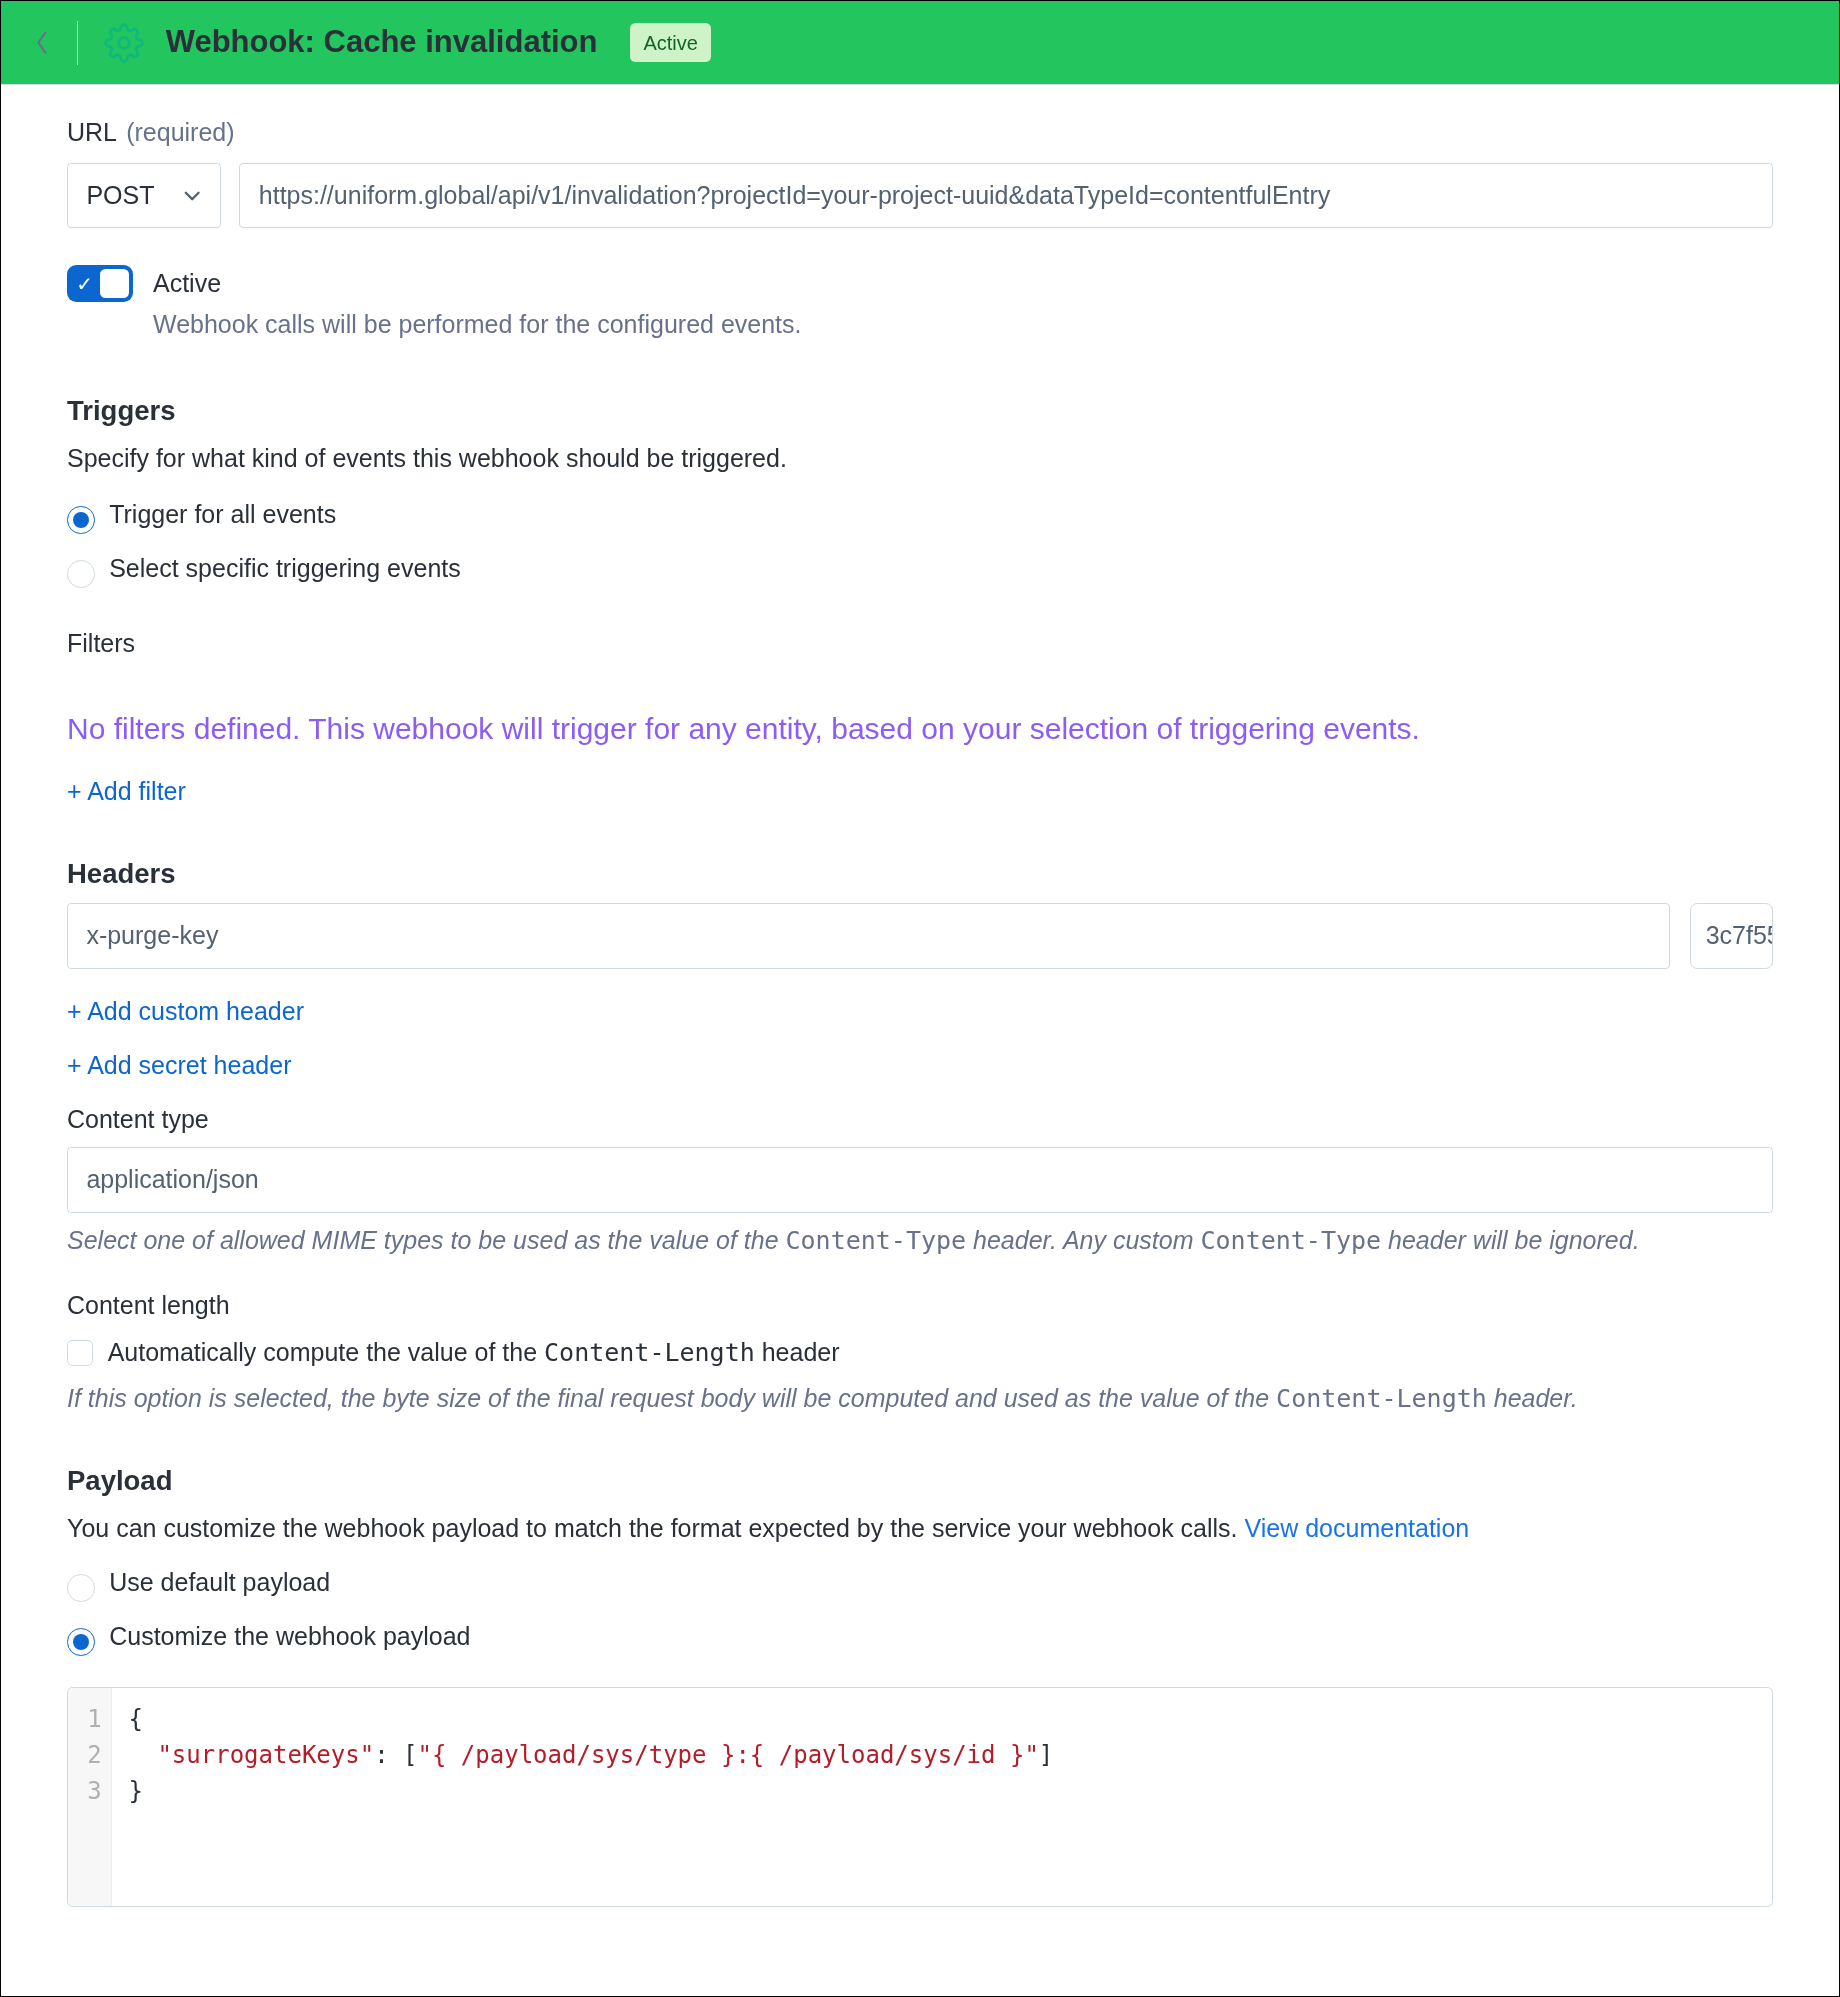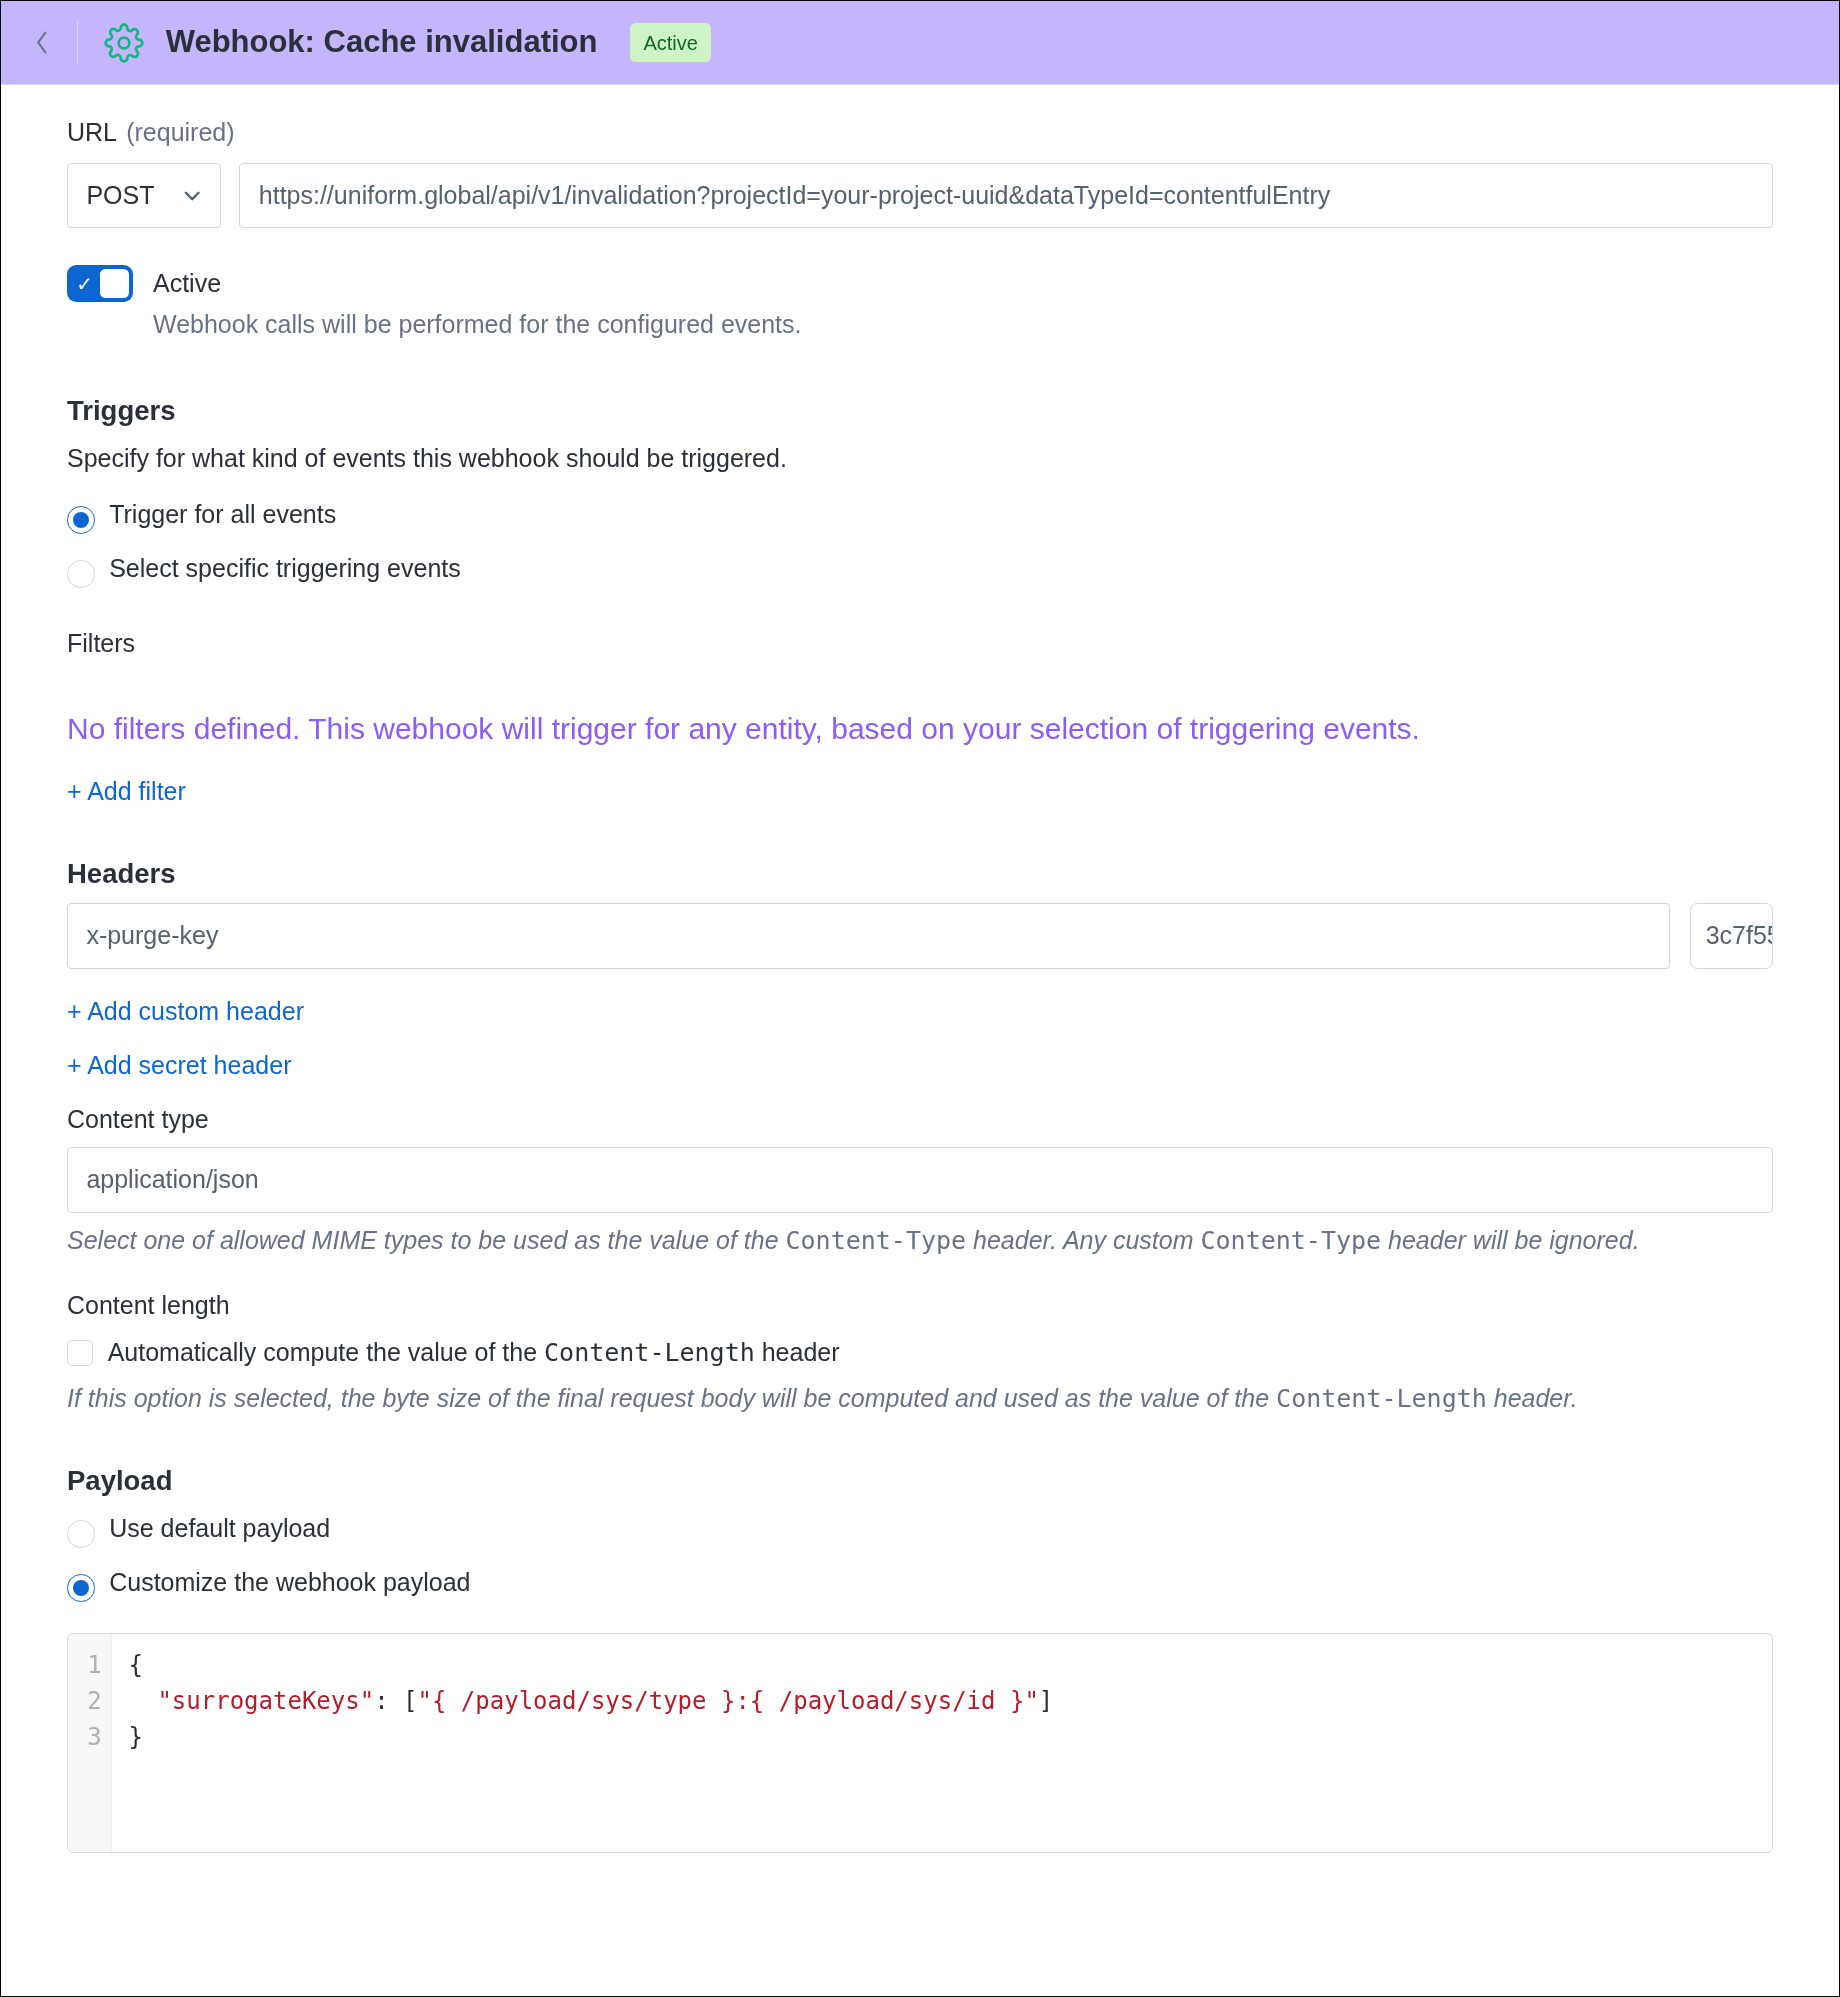--- a/index.html
+++ b/index.html
@@ -14,21 +14,21 @@
     height: 1997px;
     overflow: hidden;
     transform-origin: top left;
   }
   .topbar {
     display: flex;
     align-items: center;
     gap: 22px;
     padding: 18.4px 33px;
     border-bottom: 0.9px solid #d3dce0;
-    background: #c4b5fd;
+    background: #22c55e;
   }
   .back-btn {
     width: 44px; height: 44px;
     display: flex; align-items: center; justify-content: center;
     color: #67728a;
     border-right: 0.9px solid #d3dce0;
     padding-right: 26px;
     margin-right: 3.7px;
   }
   .gear { width: 40px; height: 40px; color: #0eb87f; }
@@ -222,20 +222,23 @@
         <span>Automatically compute the value of the </span><code>Content-Length</code><span> header</span>
       </span>
     </label>
     <div class="italic-help">
       <span>If this option is selected, the byte size of the final request body will be computed and used as the value of the </span><code>Content-Length</code><span> header.</span>
     </div>
   </div>
 
   <div class="section-block">
     <div class="section-h">Payload</div>
+    <div class="desc-line">
+      <span>You can customize the webhook payload to match the format expected by the service your webhook calls. </span><a class="inline-link">View documentation</a>
+    </div>
     <div class="radio-group" style="margin-bottom:8px">
       <label class="radio-row">
         <span class="radio"></span>
         <span>Use default payload</span>
       </label>
       <label class="radio-row">
         <span class="radio checked"></span>
         <span>Customize the webhook payload</span>
       </label>
     </div>

